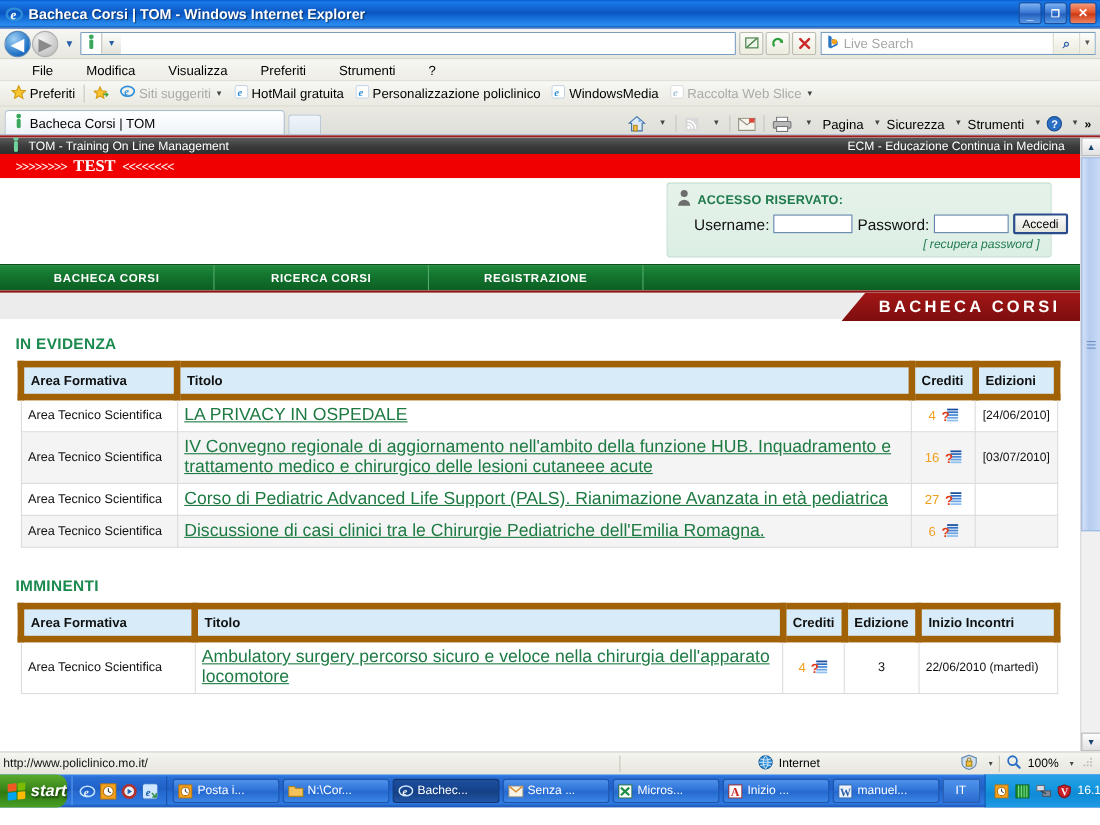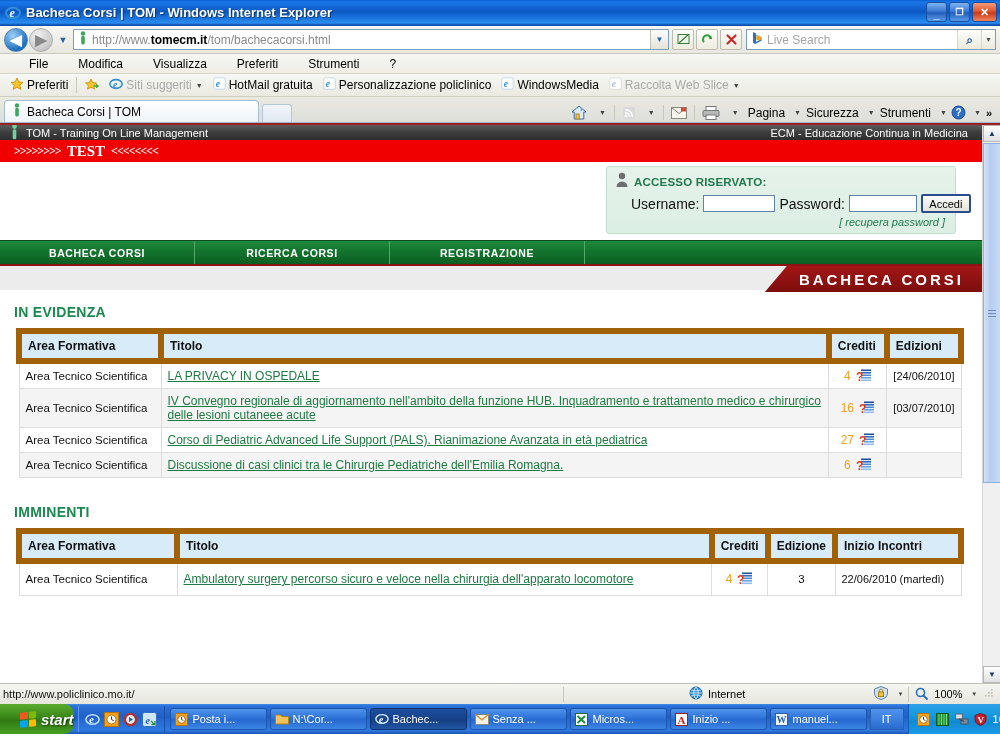--- a/index.html
+++ b/index.html
@@ -272,21 +272,21 @@
     border: 1px solid #dcdcdc;
     padding: 5px 6px;
     vertical-align: middle;
     color:#111;
   }
   table.grid tr.alt td { background: #f4f4f4; }
   .t-area { width: 142px; }
   .t-cred { width: 58px; text-align:center; }
   .t-ediz { width: 70px; text-align:center; font-size:11px; }
   a.course {
-    color:#1d7a42; text-decoration: underline; font-size:12px;
+    color:#1d7a42; text-decoration: underline; font-size:16px;
   }
   .cred-cell { display:flex; align-items:center; justify-content:center; gap:5px; }
   .cred-num { color:#f0a020; font-size:12px; }
   .qicon { display:inline-block; width:16px; height:14px; position:relative; }
 
   
   .vscroll {
     position:absolute; right:0; top:0; width:18px; height:100%;
     background:#f0f0f0; border-left:1px solid #d6d6d6;
   }
@@ -322,21 +322,21 @@
   
   .taskbar {
     height: 30px; display:flex; align-items:center;
     background: linear-gradient(to bottom,#3f8aea 0%,#2a6fd6 8%,#1f5fc6 45%,#2468cf 52%,#2e79e0 88%,#1a55b4 100%);
     position:relative;
   }
   .startbtn {
     height:30px; width: 98px;
     background: linear-gradient(to bottom,#5aab2e 0%,#3d8b1b 40%,#2f7a12 55%,#49a024 100%);
     border-radius: 0 10px 10px 0;
-    display:flex;align-items:center; gap:5px; padding-left:20px;
+    display:flex;align-items:center; gap:5px; padding-left:7px;
     color:#fff; font-weight:bold; font-style:italic; font-size:15px;
     text-shadow:1px 1px 2px rgba(0,0,0,0.55);
   }
   .flag {
     width:16px;height:15px; display:grid;
     grid-template-columns:1fr 1fr; grid-template-rows:1fr 1fr; gap:1px;
     transform: skewY(-6deg);
   }
   .flag i { display:block; border-radius:1px; }
   .quicklaunch {
@@ -407,21 +407,20 @@
     <div class="nav-arrow nav-back">◀</div>
     <div class="nav-arrow nav-fwd">▶</div>
     <div class="nav-hist">▼</div>
     <div class="addr-wrap">
       <span class="addr-icon">
         <svg width="10" height="14" viewBox="0 0 10 14">
             <circle cx="5" cy="2.5" r="2.2" fill="#3aa85c"></circle>
             <rect x="3.2" y="5" width="3.6" height="8.5" rx="1.4" fill="#3aa85c"></rect>
           </svg>
       </span>
-      <span class="addr-text"><span>http://www.</span><b>tomecm.it</b><span>/tom/bachecacorsi.html</span></span>
       <span class="addr-drop">▼</span>
     </div>
     <div class="tool-btn">
       <svg width="13" height="13" viewBox="0 0 13 13">
           <rect x="1" y="1.5" width="11" height="9" fill="#eef5ea" stroke="#3d7a3d"></rect>
           <path d="M2 10 L11 2" stroke="#3d7a3d" stroke-width="1.2"></path>
         </svg>
     </div>
     <div class="tool-btn">
       <svg width="13" height="13" viewBox="0 0 13 13">

